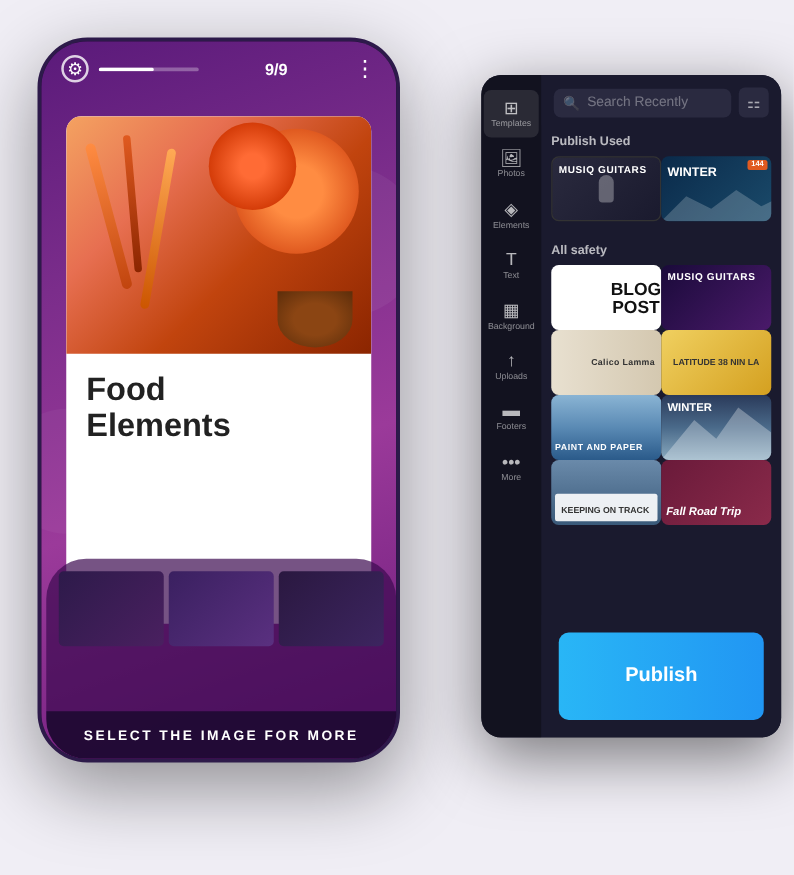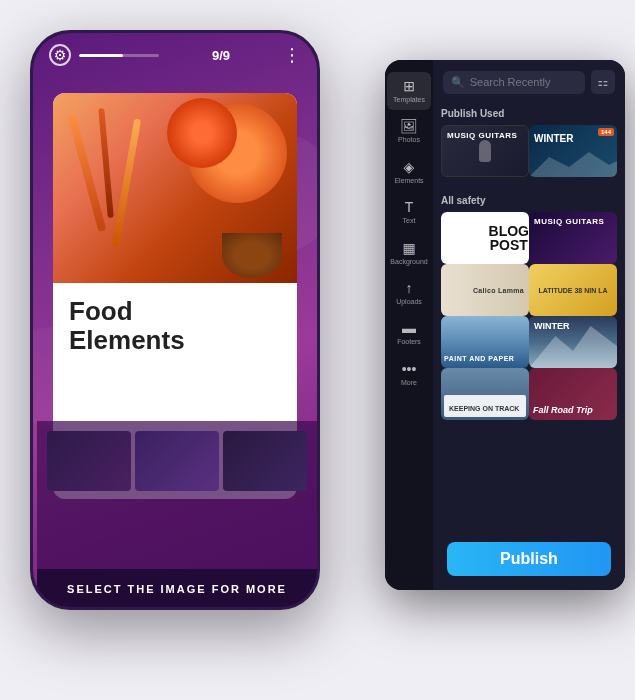--- a/index.html
+++ b/index.html
@@ -203,23 +203,24 @@
       color: #666;
       line-height: 1.4;
     }
 
     
     .phone-bottom-overlay {
       position: absolute;
       bottom: 0;
       left: 4px;
       right: 0;
-      height: 186px;
+      height: 160px;
       background: rgba(60, 10, 80, 0.7);
       overflow: hidden;
+      border-radius: 32px;
     }
 
     .bottom-images-row {
       display: flex;
       gap: 4px;
       padding: 10px;
     }
 
     .bottom-thumb {
       height: 60px;
@@ -502,21 +503,21 @@
       margin: 0;
       padding: 14px;
       background: #1a1a2e;
     }
 
     .publish-btn-inner {
       background: linear-gradient(90deg, #29b6f6 0%, #2196f3 100%);
       border: none;
       border-radius: 8px;
       width: 100%;
-      padding: 8px;
+      padding: 26px;
       color: white;
       font-size: 16px;
       font-weight: 700;
       cursor: pointer;
       text-align: center;
     }
 
     
     .bg-deco1 {
       position: absolute;

